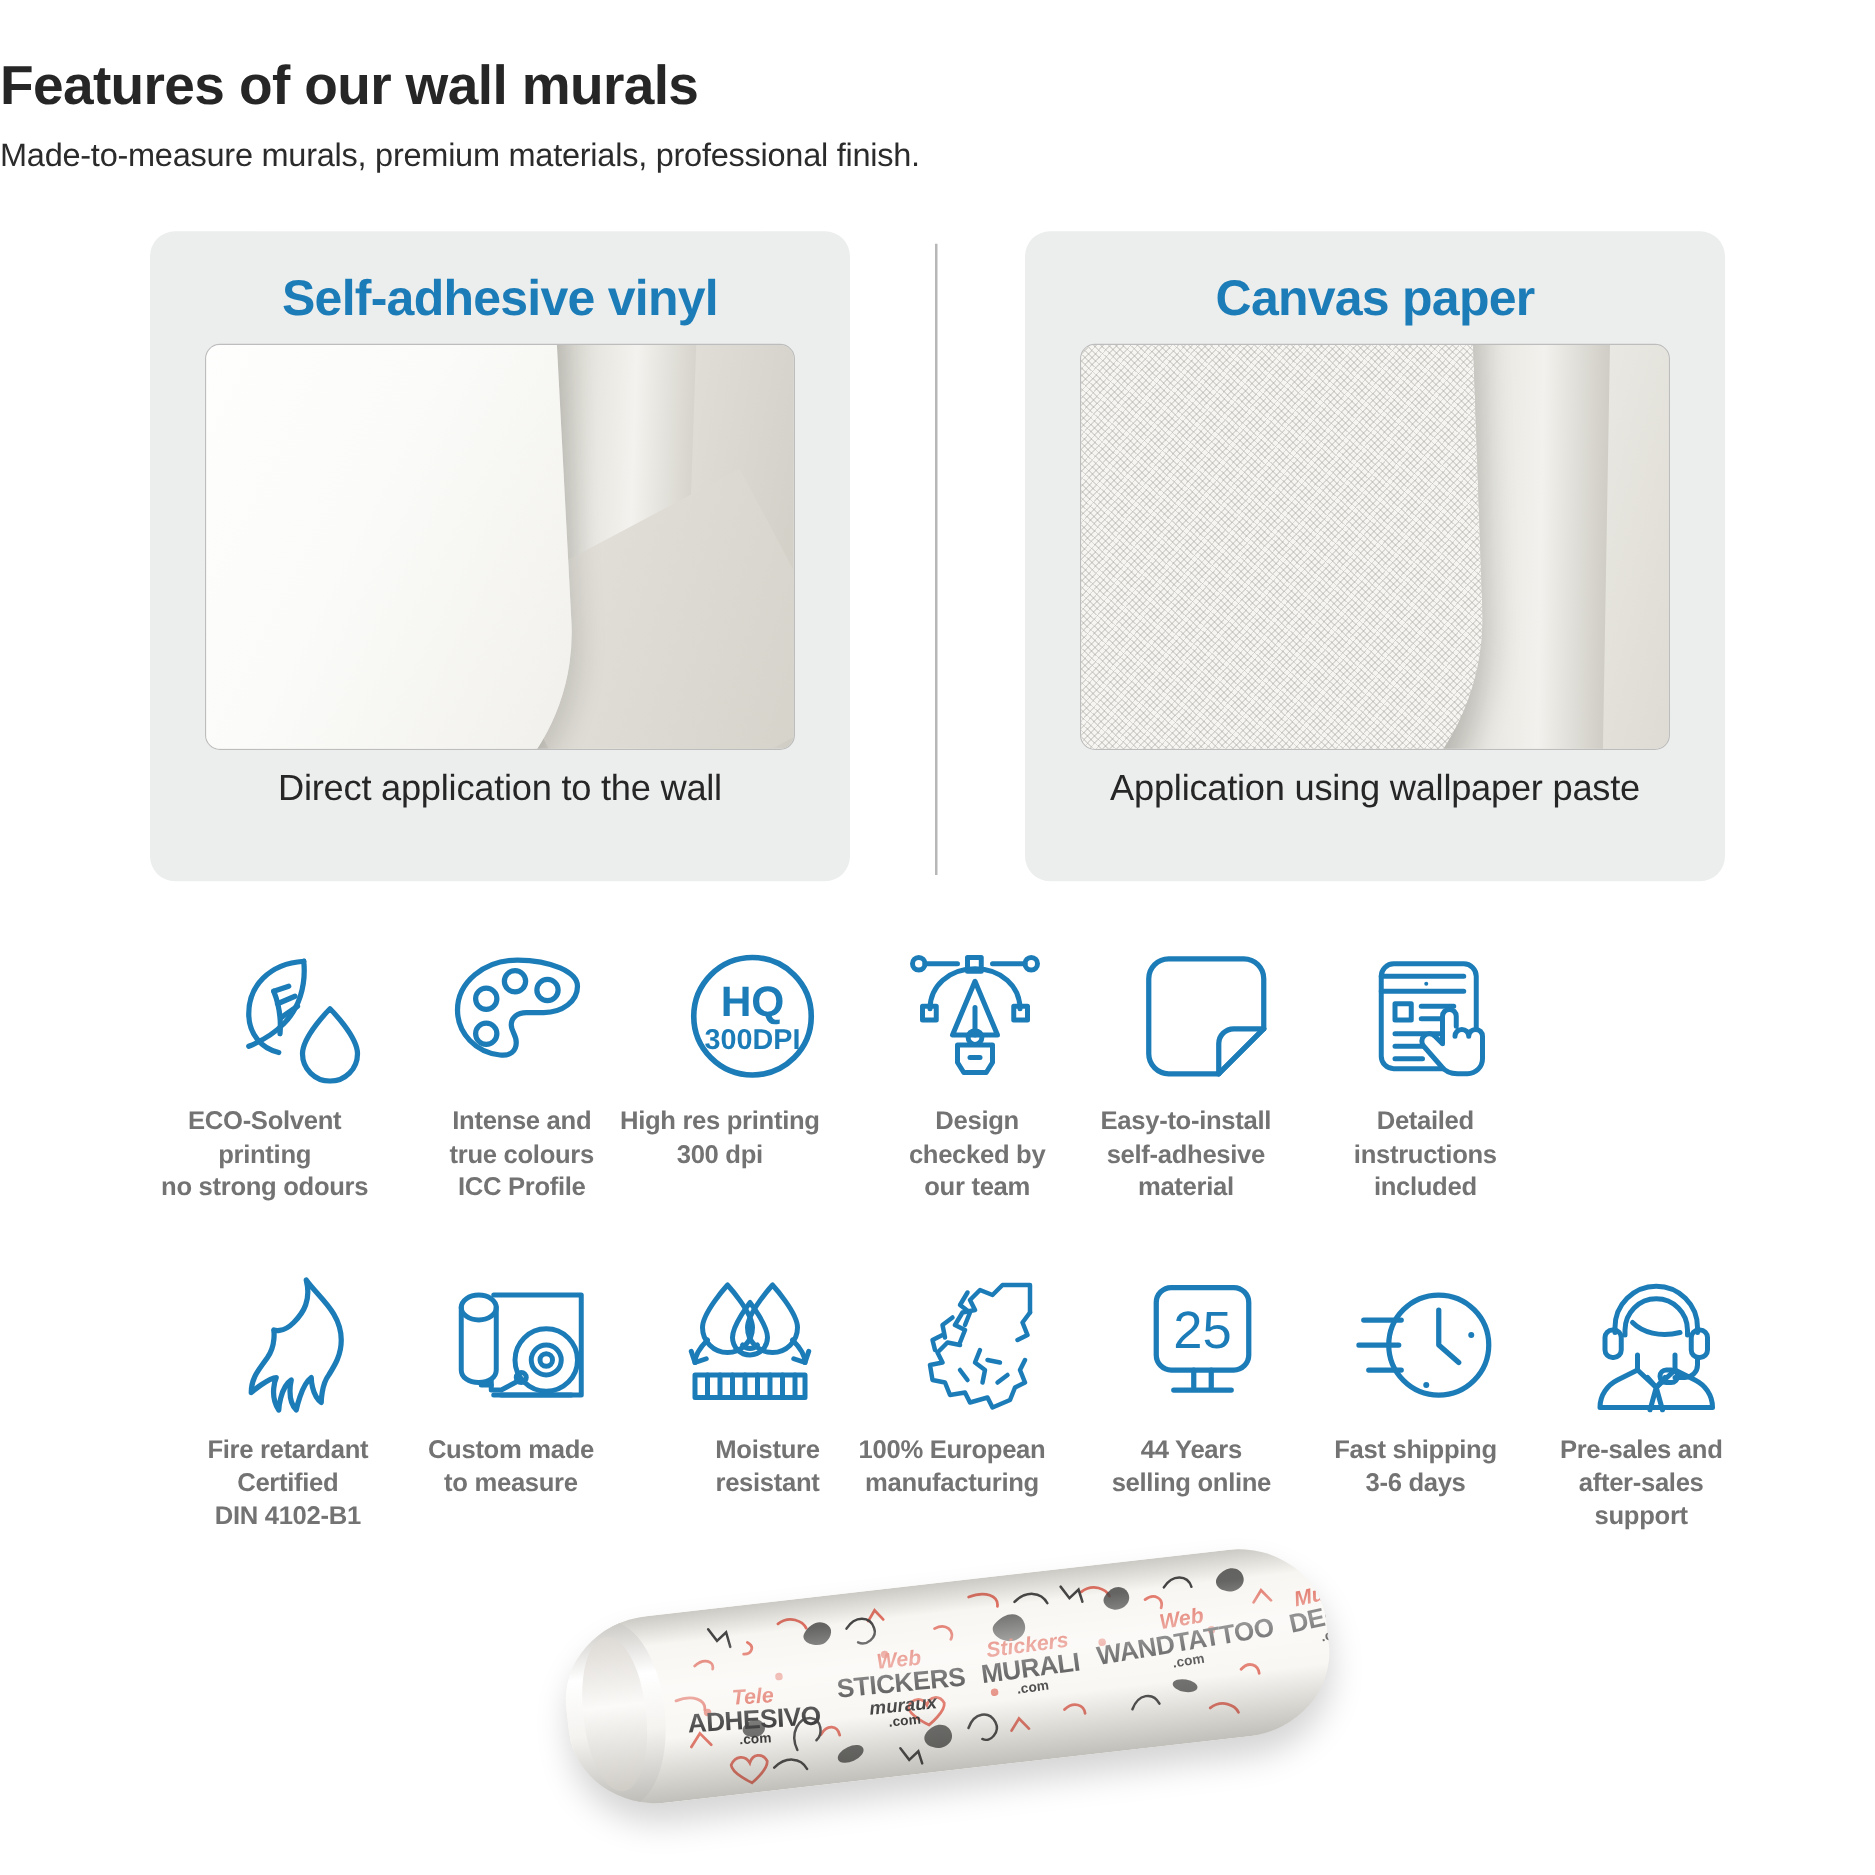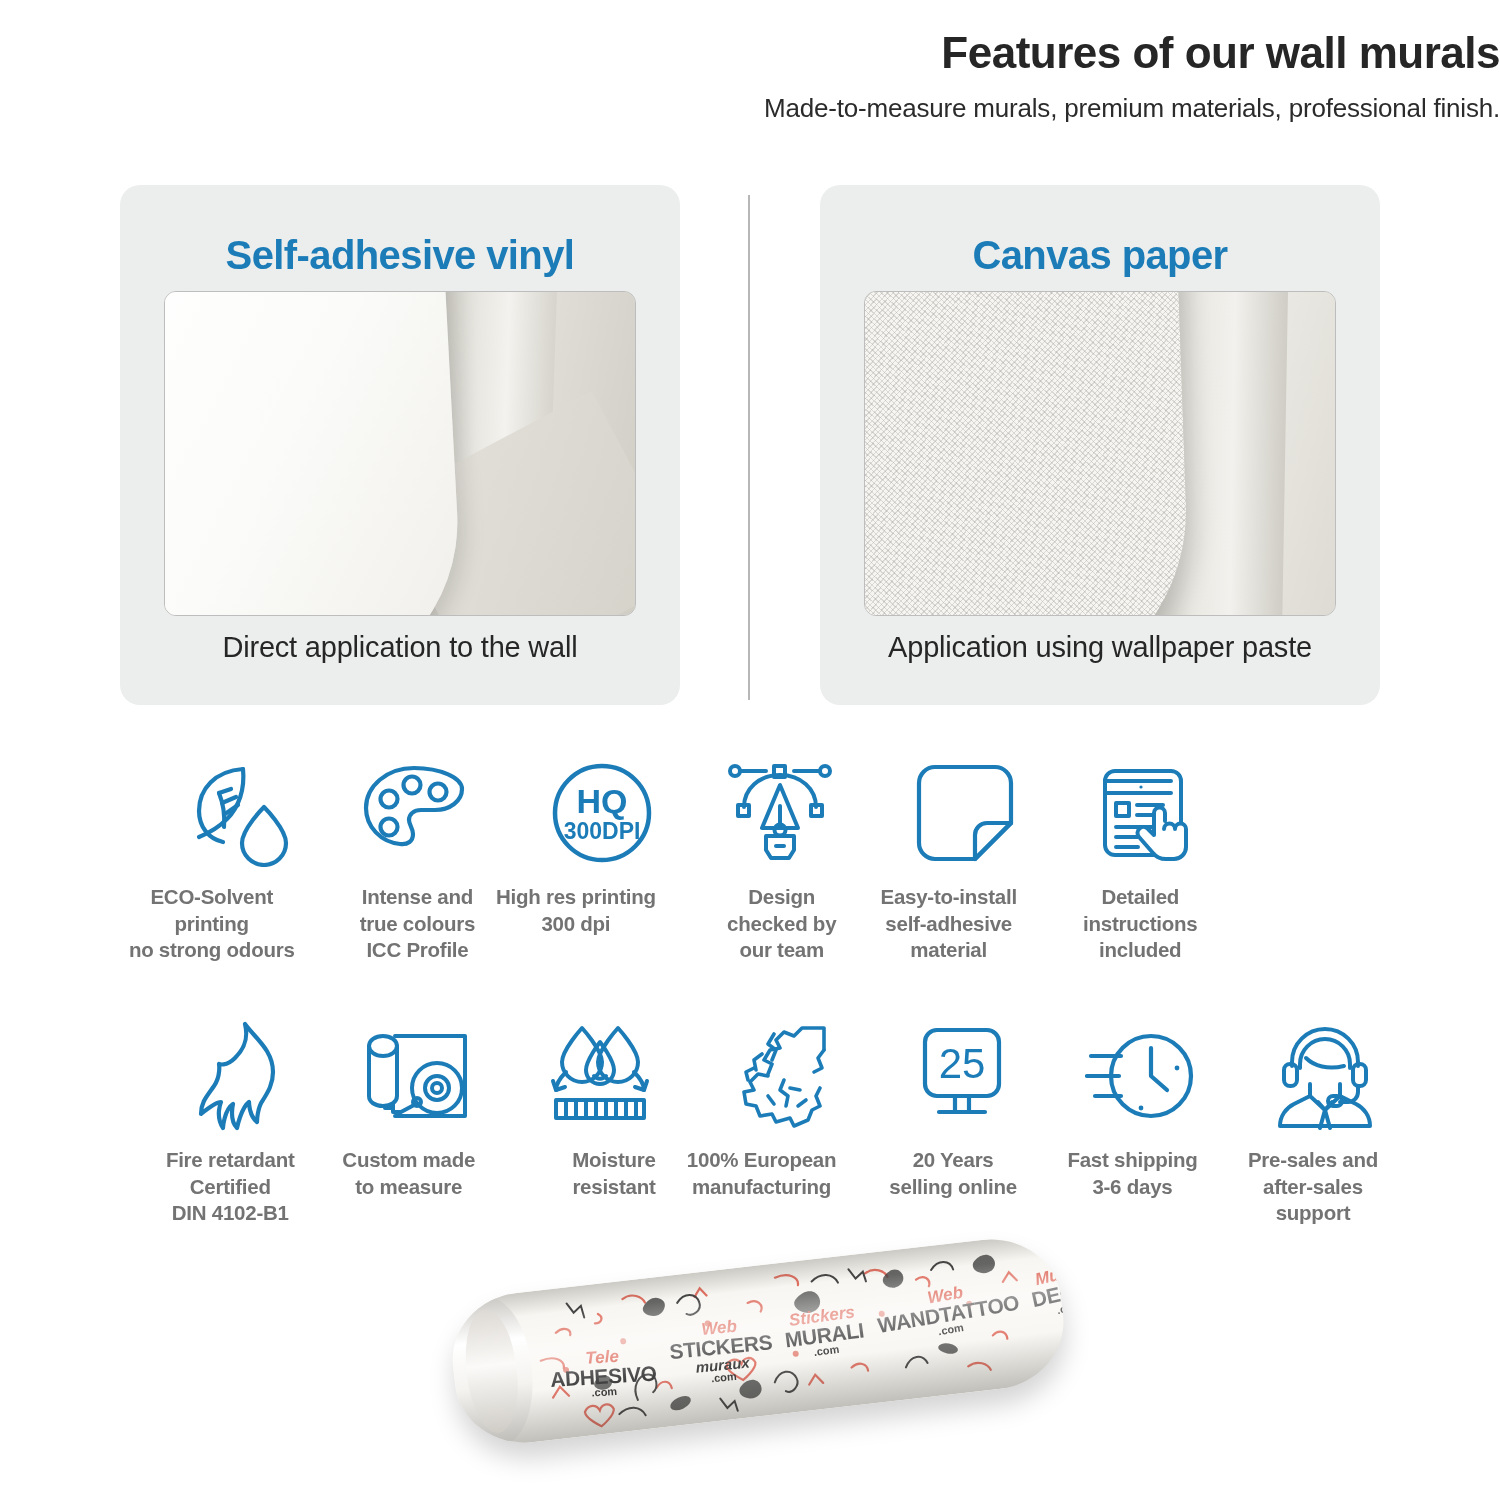--- a/index.html
+++ b/index.html
@@ -5,42 +5,42 @@
   * { box-sizing: border-box; margin: 0; padding: 0; }
   html, body {
     width: 1500px; height: 1500px;
     background: #ffffff;
     font-family: "Liberation Sans", sans-serif;
     overflow: hidden;
   }
   .page { position: relative; width: 1500px; height: 1500px; }
 
   
-  .header { text-align: right; padding-top: 28px; }
+  .header { text-align: left; padding-top: 44px; }
   .title {
     font-size: 44px; font-weight: bold; color: #262626;
     letter-spacing: -0.5px; line-height: 1.15;
   }
   .subtitle {
     font-size: 26px; color: #2b2b2b; margin-top: 14px;
     font-weight: 400; letter-spacing: -0.2px;
   }
 
   
   .panels {
     position: absolute; top: 185px; left: 120px;
     width: 1260px; height: 520px;
     display: flex; justify-content: space-between;
   }
   .panel {
     width: 560px; height: 520px;
     background: #eceeed;
     border-radius: 20px;
     display: flex; flex-direction: column; align-items: center;
-    padding-top: 34px;
+    padding-top: 18px;
   }
   .panel-title {
     font-size: 40px; font-weight: bold; color: #1c7cb8;
     letter-spacing: -0.6px; line-height: 1.2;
     height: 72px; display: flex; align-items: center;
   }
   .thumb {
     width: 472px; height: 325px;
     border-radius: 12px;
     border: 1px solid #bdbdbd;
@@ -382,21 +382,21 @@
     </div>
 
     <div class="feature">
       <div class="feat-icon">
         <svg width="110" height="104" viewBox="0 0 110 104">
           <rect x="18" y="6" width="74" height="66" rx="12" fill="none" stroke="#1c7cb8" stroke-width="4.2"></rect>
           <path d="M48 72v14M62 72v14M32 88h46" fill="none" stroke="#1c7cb8" stroke-width="4.2" stroke-linecap="round"></path>
           <text x="55" y="54" text-anchor="middle" fill="#1c7cb8" font-family="Liberation Sans, sans-serif" font-size="42" font-weight="normal">25</text>
         </svg>
       </div>
-      <div class="feat-label">20 Years
+      <div class="feat-label">44 Years
 selling online</div>
     </div>
 
     <div class="feature">
       <div class="feat-icon">
         <svg width="112" height="104" viewBox="0 0 112 104" fill="none" stroke="#1c7cb8" stroke-width="4.2" stroke-linecap="round" stroke-linejoin="round">
           <circle cx="66" cy="52" r="40"></circle>
           <path d="M66 24v28l16 14"></path>
           <circle cx="92" cy="44" r="2.4" fill="#1c7cb8" stroke="none"></circle>
           <circle cx="56" cy="84" r="2.4" fill="#1c7cb8" stroke="none"></circle>

